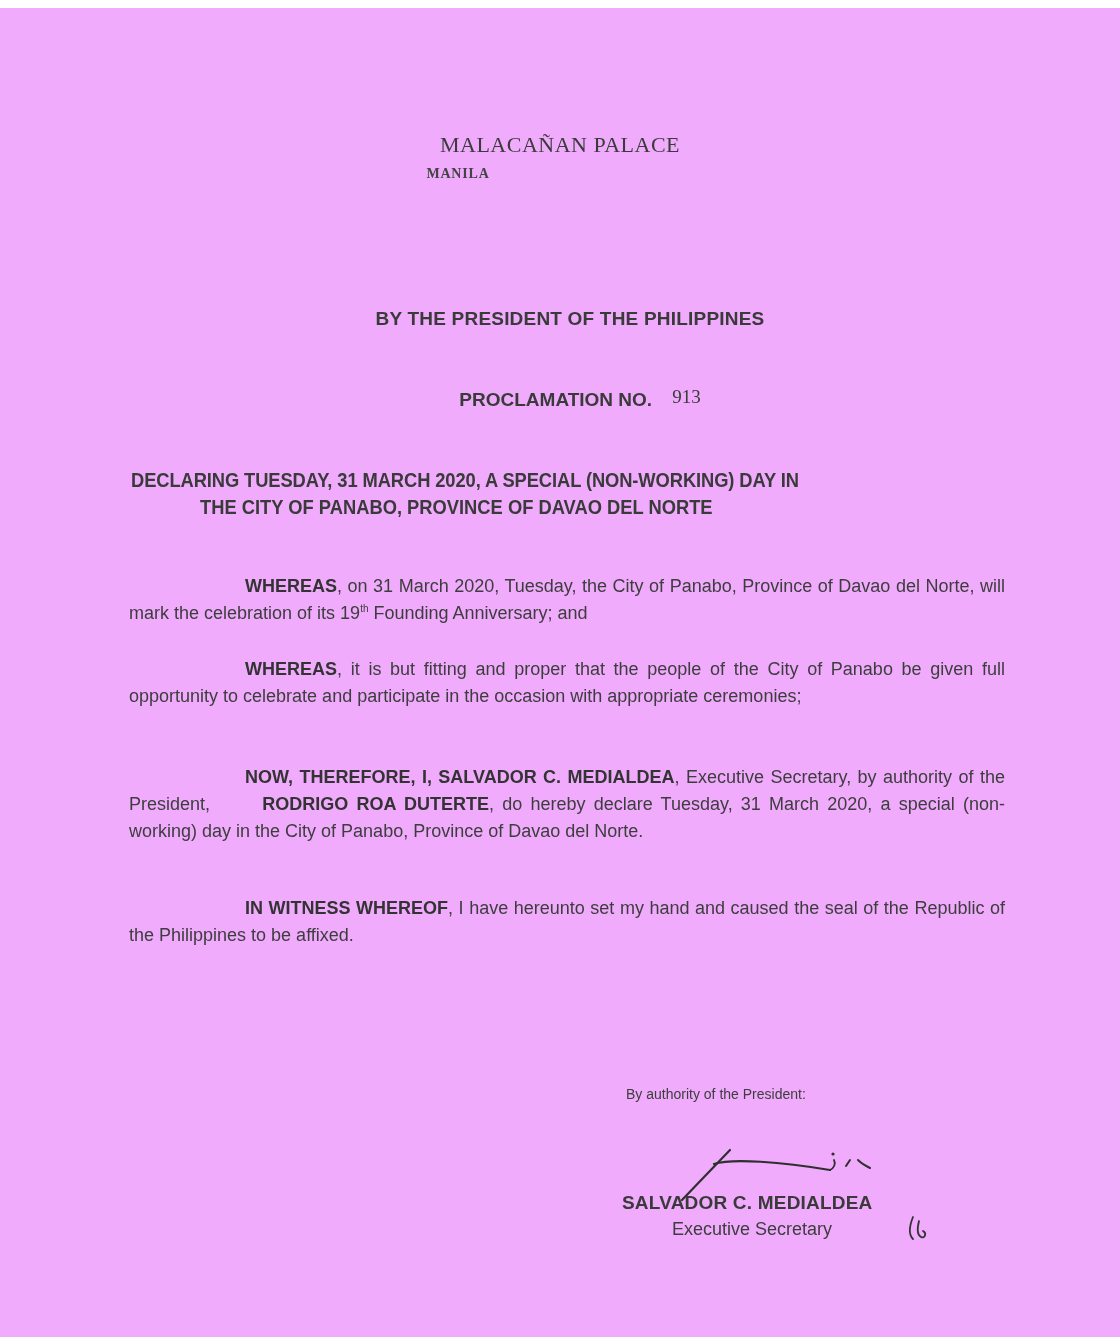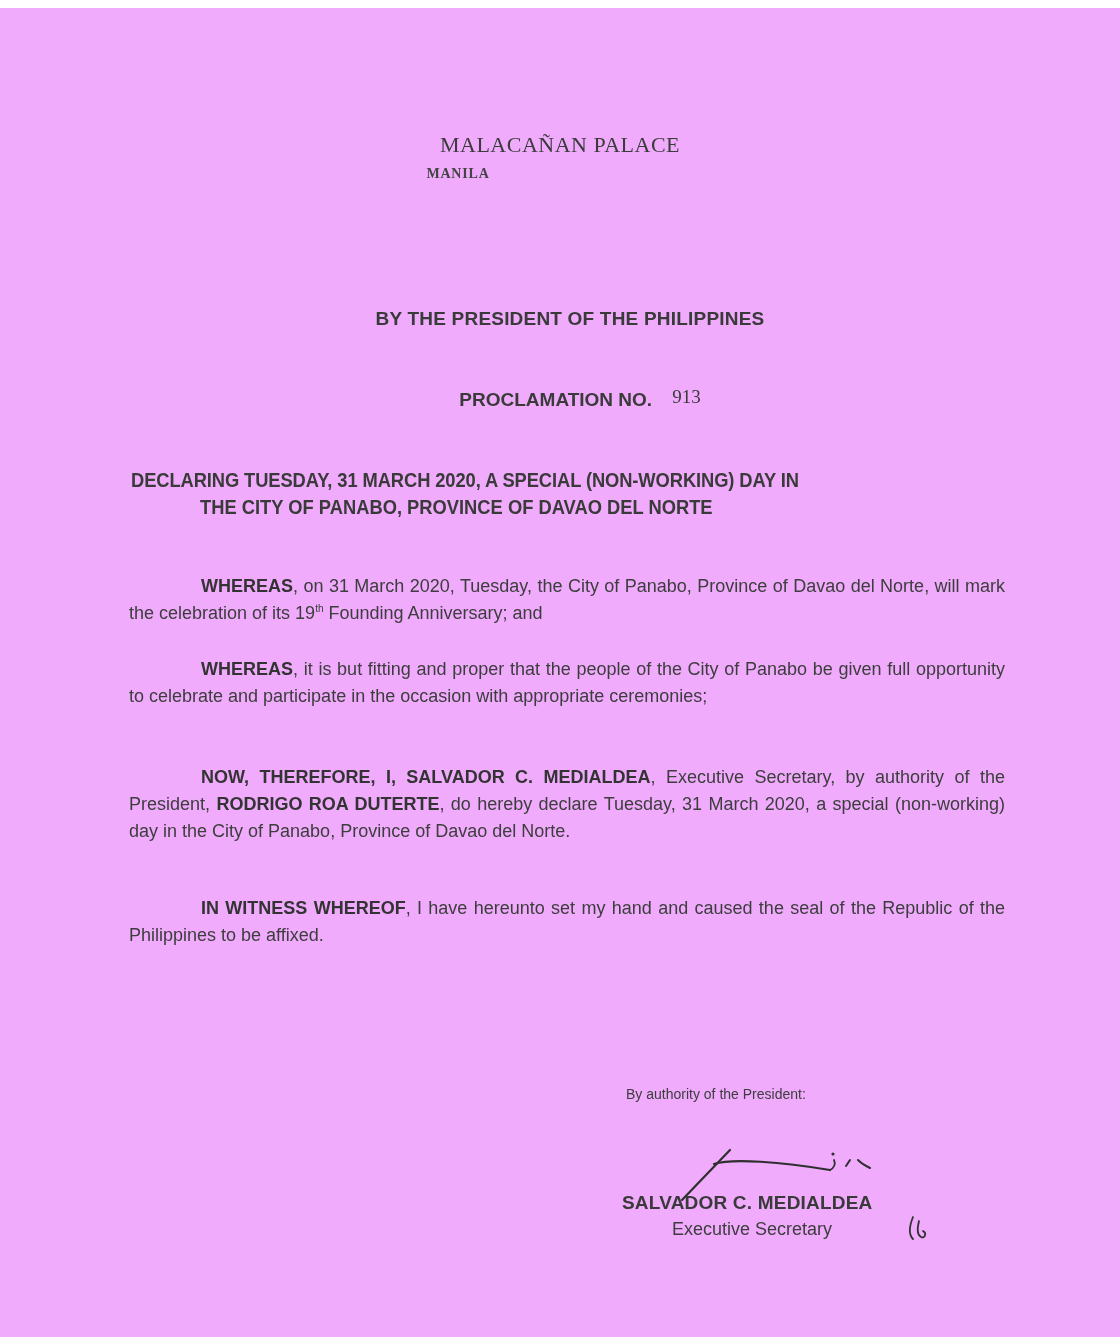--- a/index.html
+++ b/index.html
@@ -86,21 +86,21 @@
     }
     .para {
       left: 129px;
       width: 876px;
       font-size: 18px;
       line-height: 27px;
       text-align: justify;
       color: #3d3d3d;
     }
     .para .indent { display: inline-block; width: 72px; }
-    .para b { color: #333; }
+    .para b { color: #333; margin-left: 44px; }
     .p1 { top: 565px; }
     .p2 { top: 648px; }
     .p3 { top: 756px; }
     .p4 { top: 887px; }
     .p5 { top: 968px; }
     .mono {
       font-family: "Liberation Mono", monospace;
       font-weight: bold;
       font-size: 15px;
       color: #333;

